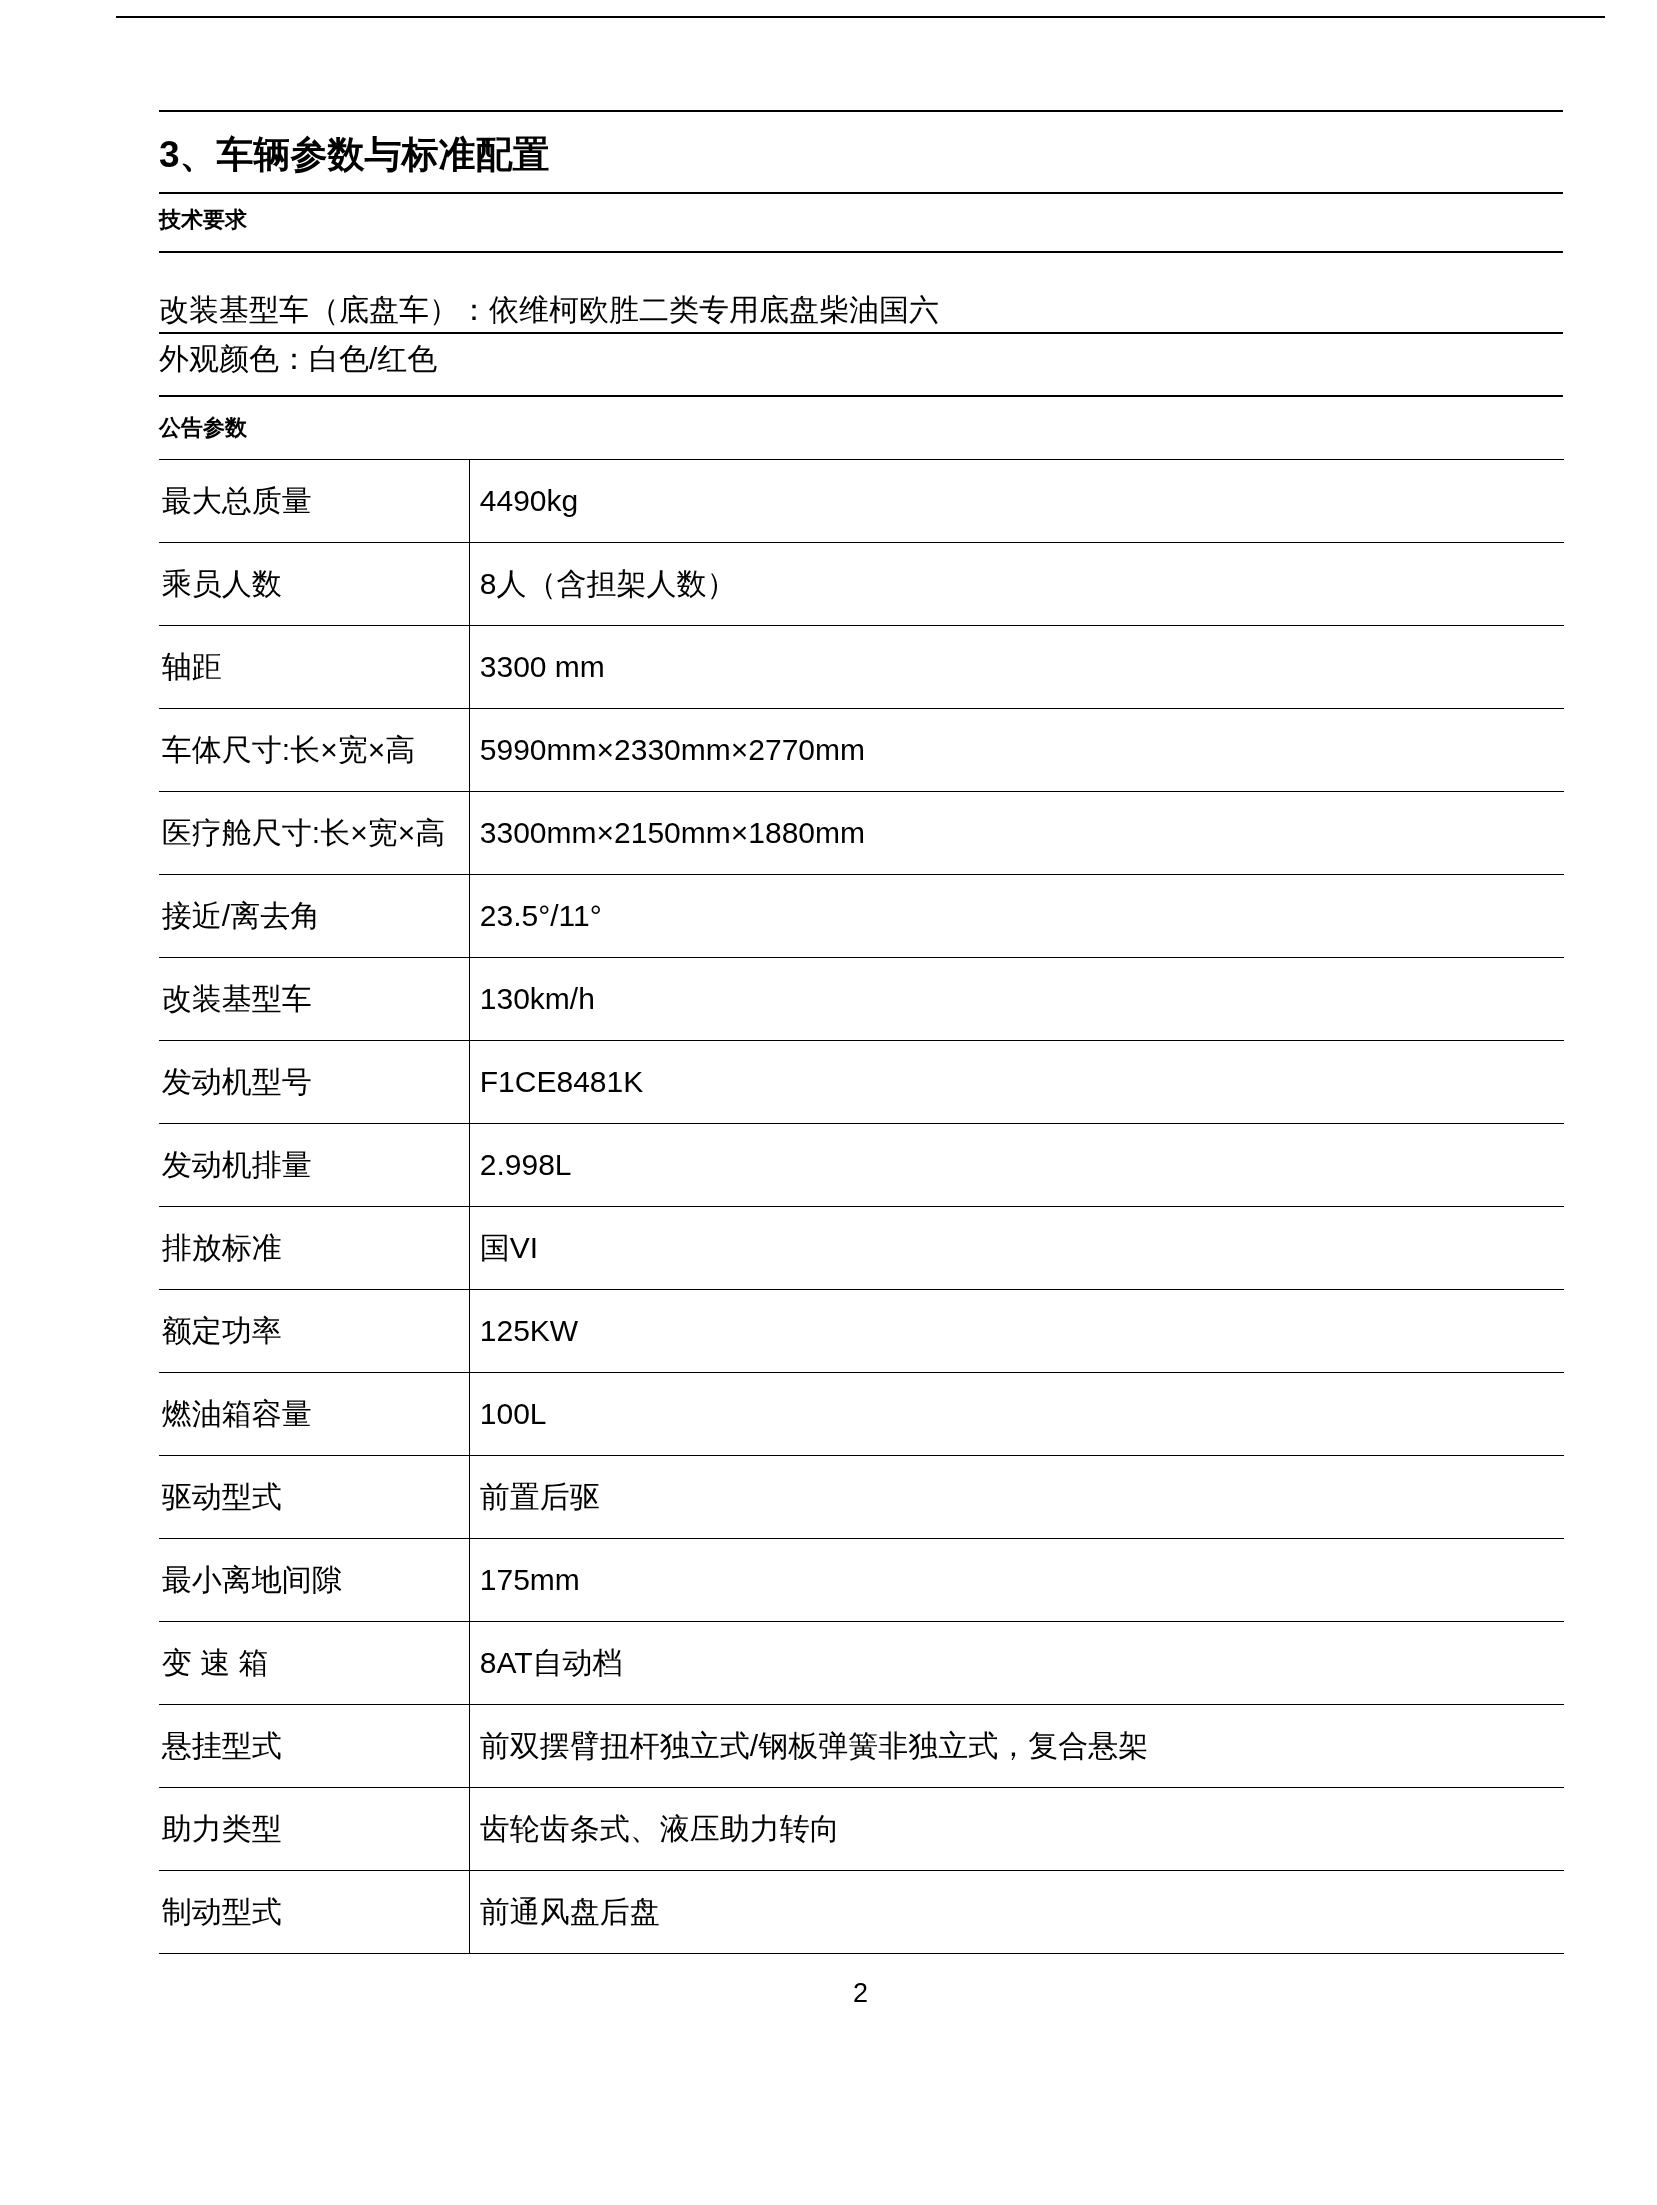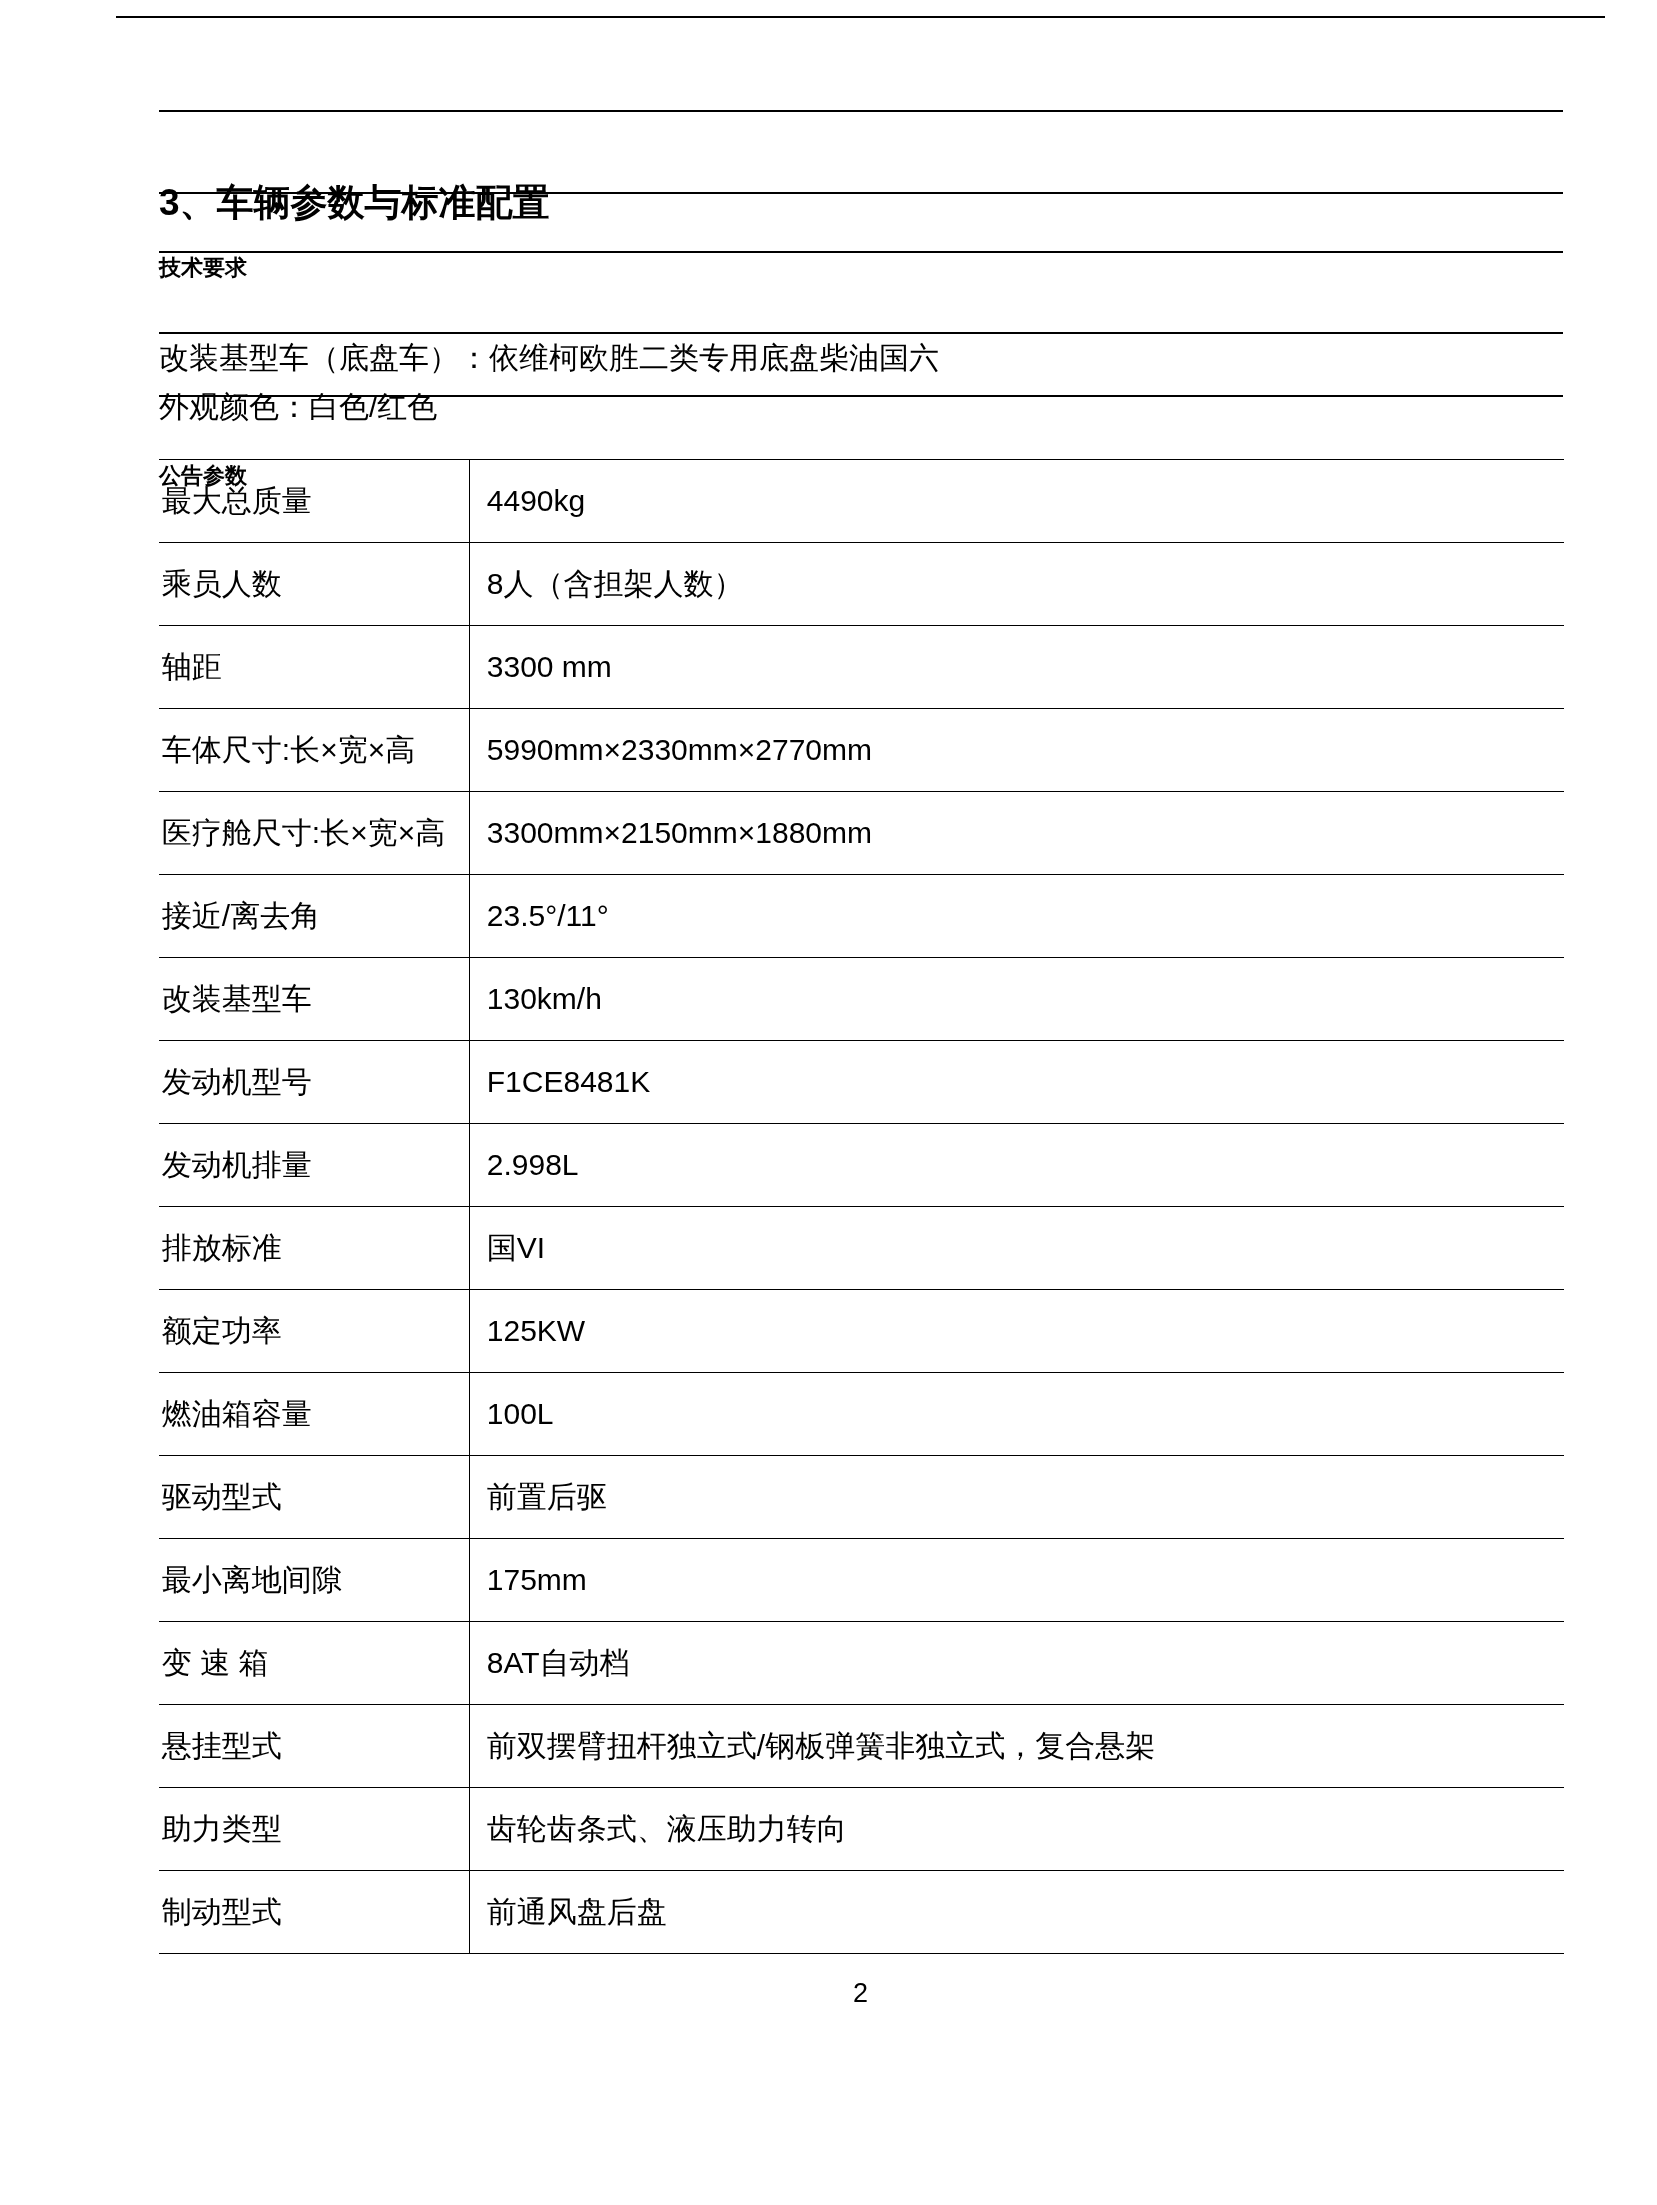--- a/index.html
+++ b/index.html
@@ -28,21 +28,20 @@
     .section-rule {
       left: 159px;
       width: 1404px;
       height: 2.1px;
     }
     .text-line {
       position: absolute;
       left: 159px;
       white-space: nowrap;
       line-height: 1;
-      margin-top: 48px;
     }
     .title {
       font-size: 37px;
       font-weight: bold;
       top: 136px;
     }
     .heading {
       font-size: 22px;
       font-weight: bold;
     }
@@ -69,21 +68,21 @@
     }
     .spec-table tr:last-child td {
       border-bottom: 1.4px solid #000000;
     }
     .spec-table td.label-cell {
       width: 307px;
       padding-left: 2.8px;
       border-right: 1.4px solid #000000;
     }
     .spec-table td.value-cell {
-      padding-left: 17px;
+      padding-left: 10px;
     }
     .spec-table td span {
       position: relative;
       top: 0px;
     }
     .page-number {
       position: absolute;
       left: 0;
       width: 1721px;
       text-align: center;

